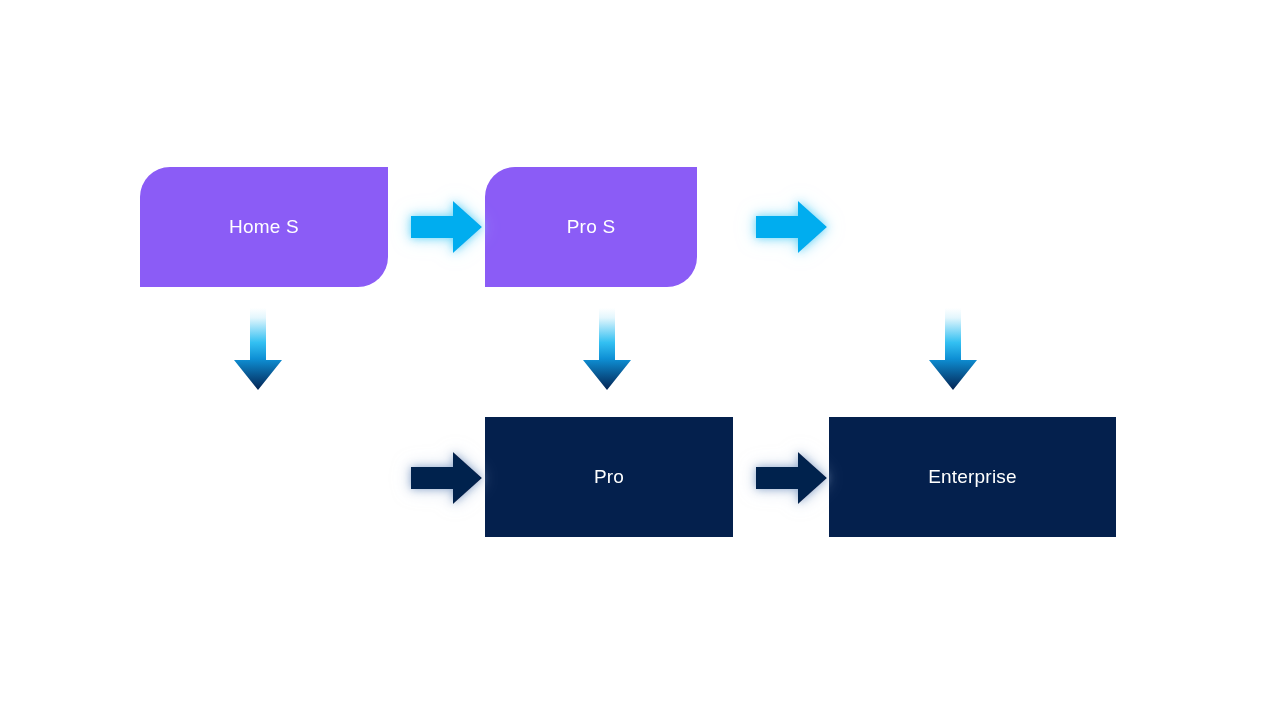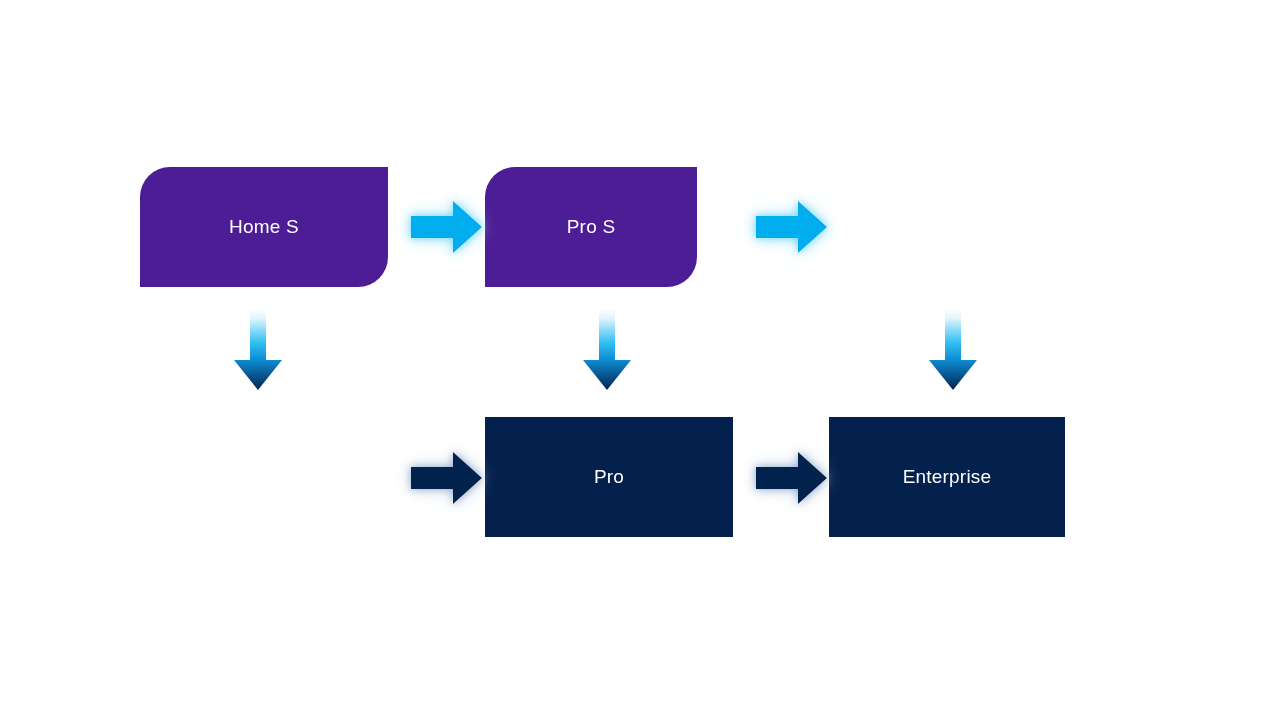--- a/index.html
+++ b/index.html
@@ -34,21 +34,21 @@
     font-size: 19px;
     font-weight: 400;
     letter-spacing: 0.2px;
     line-height: 1.2;
     text-align: center;
     user-select: none;
   }
 
   
   .node.service {
-    background: #4c1d95;
+    background: #8b5cf6;
     border-radius: 30px 0 30px 0;
   }
 
   
   .node.product {
     background: #04204D;
     border-radius: 0;
   }
 
   .node-label {
@@ -155,21 +155,21 @@
       </defs>
       <path d="M18,0 L34,0 L34,52 L50,52 L26,82 L2,52 L18,52 Z" fill="url(#vgrad3)"></path>
     </svg>
   </div>
 
 
   <div class="node product" style="left:485px; top:417px; width:248px; height:120px;">
     <span class="node-label">Pro</span>
   </div>
 
-  <div class="node product" style="left:829px; top:417px; width:236px; height:120px;">
+  <div class="node product" style="left:829px; top:417px; width:287px; height:120px;">
     <span class="node-label">Enterprise</span>
   </div>
 
   <div class="arrow-h" style="left:405px; top:447px;">
     <svg viewBox="0 0 82 62" xmlns="http://www.w3.org/2000/svg">
       <defs>
         <filter id="glowNavy1" x="-60%" y="-60%" width="220%" height="220%">
           <feDropShadow dx="0" dy="0" stdDeviation="4" flood-color="#7F9CC4" flood-opacity="0.85"></feDropShadow>
           <feDropShadow dx="0" dy="0" stdDeviation="8" flood-color="#B9CBE2" flood-opacity="0.55"></feDropShadow>
         </filter>

